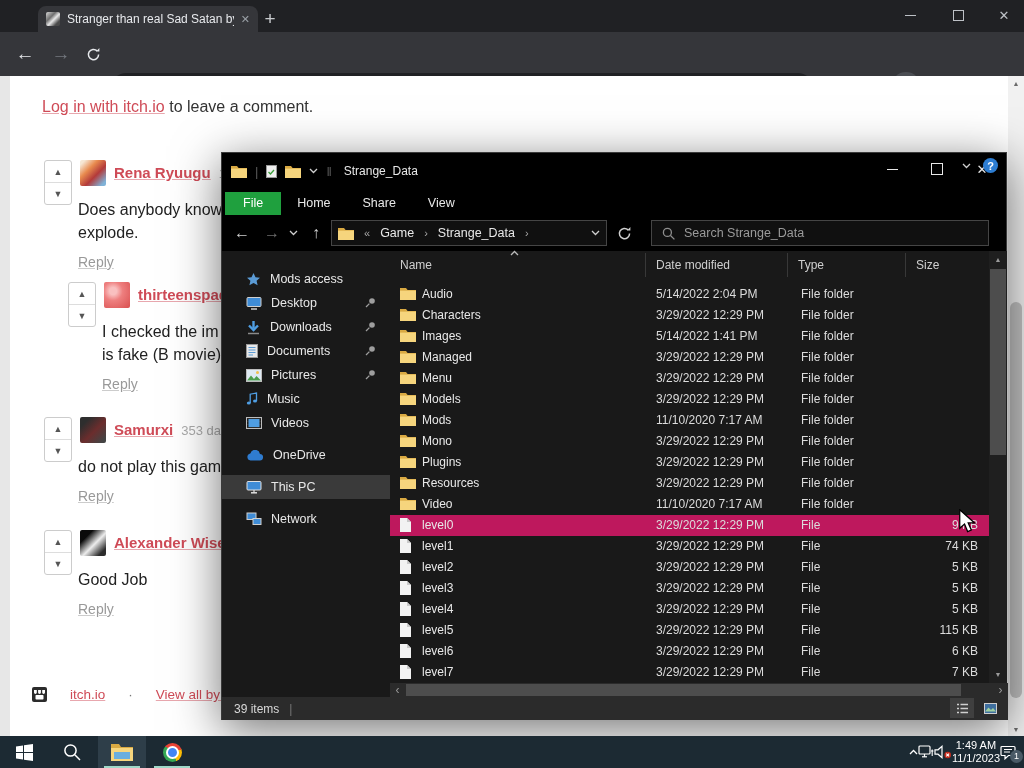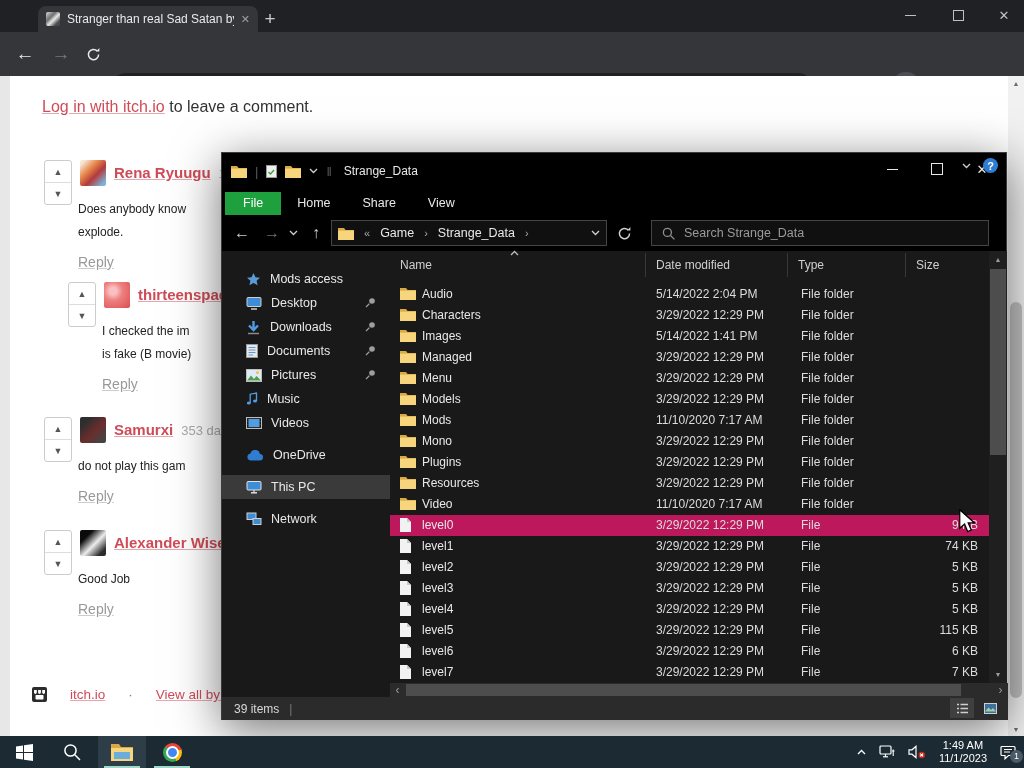--- a/index.html
+++ b/index.html
@@ -45,21 +45,21 @@
   .vote div{height:21px;display:flex;align-items:center;justify-content:center;font-size:9px;color:#555;}
   .vote div:first-child{border-bottom:1px solid #ddd;}
   .cavatar{position:absolute;left:36px;top:0;width:26px;height:26px;border-radius:2px;}
   .av-rena{background:linear-gradient(135deg,#f6e7d4 10%,#e88a4e 35%,#b33a3a 60%,#7fb2d8 90%);}
   .av-pink{background:radial-gradient(circle at 35% 35%,#f9c0c0 15%,#ee7f7f 40%,#d94f4f 100%);}
   .av-dark{background:linear-gradient(135deg,#2e2e2e 20%,#6b2d2d 55%,#444 90%);}
   .av-bw{background:linear-gradient(135deg,#0b0b0b 25%,#ededed 55%,#2c2c2c 85%);}
   .chead{position:absolute;left:70px;top:4px;font-size:15px;white-space:nowrap;}
   .chead a{font-weight:bold;}
   .ctime{color:#aaa;font-size:13px;margin-left:8px;text-decoration:none;}
-  .cbody{position:absolute;left:34px;top:38px;font-size:12px;line-height:23px;color:#222;white-space:nowrap;}
+  .cbody{position:absolute;left:34px;top:38px;font-size:16px;line-height:23px;color:#222;white-space:nowrap;}
   .creply{position:absolute;left:34px;font-size:14px;color:#999;text-decoration:underline;
        text-decoration-color:#ccc;cursor:pointer;}
   .pfooter{position:absolute;left:32px;top:611px;display:flex;align-items:center;gap:23px;font-size:13.5px;color:#777;}
   .pfooter a{font-size:13.5px;}
 
   
   .pg-sb{position:absolute;left:1008px;top:76px;width:16px;height:660px;background:#f1f1f1;}
   .pg-sb .arr{position:absolute;left:0;width:16px;height:14px;color:#6b6b6b;font-size:7px;
        display:flex;align-items:center;justify-content:center;}
   .pg-thumb{position:absolute;left:2px;top:226px;width:12px;height:396px;background:#c1c1c1;border-radius:6px;}
@@ -136,21 +136,21 @@
 
   
   .taskbar{position:absolute;left:0;top:736px;width:1024px;height:32px;background:#1c2a33;}
   .tkbtn{position:absolute;top:0;width:48px;height:32px;display:flex;align-items:center;justify-content:center;}
   .tkbtn.active{background:#2e3e49;}
   .tk-underline{position:absolute;left:6px;bottom:0;width:36px;height:2px;background:#9fd8c8;}
   .chrome-ball{width:19px;height:19px;border-radius:50%;
        background:conic-gradient(from -50deg,#ea4335 0 120deg,#fbbc05 0 205deg,#34a853 0 360deg);
        display:flex;align-items:center;justify-content:center;}
   .chrome-inner{width:9px;height:9px;border-radius:50%;background:#4285f4;border:2px solid #fff;}
-  .tray{position:absolute;right:8px;top:0;height:32px;display:flex;align-items:center;gap:13px;}
+  .tray{position:absolute;right:8px;top:0;height:32px;display:flex;align-items:center;}
   .clock{color:#fff;font-size:11px;text-align:center;line-height:13px;}
   .ac-wrap{position:relative;}
   .ac-badge{position:absolute;right:-7px;bottom:-3px;width:13px;height:13px;border-radius:50%;
        background:#4a5a66;color:#fff;font-size:9px;display:flex;align-items:center;justify-content:center;}
   .tray-chev{color:#fff;font-size:10px;}
 
   .cursor{position:absolute;left:958px;top:509px;z-index:90;pointer-events:none;}
 </style>
 </head>
 <body>

